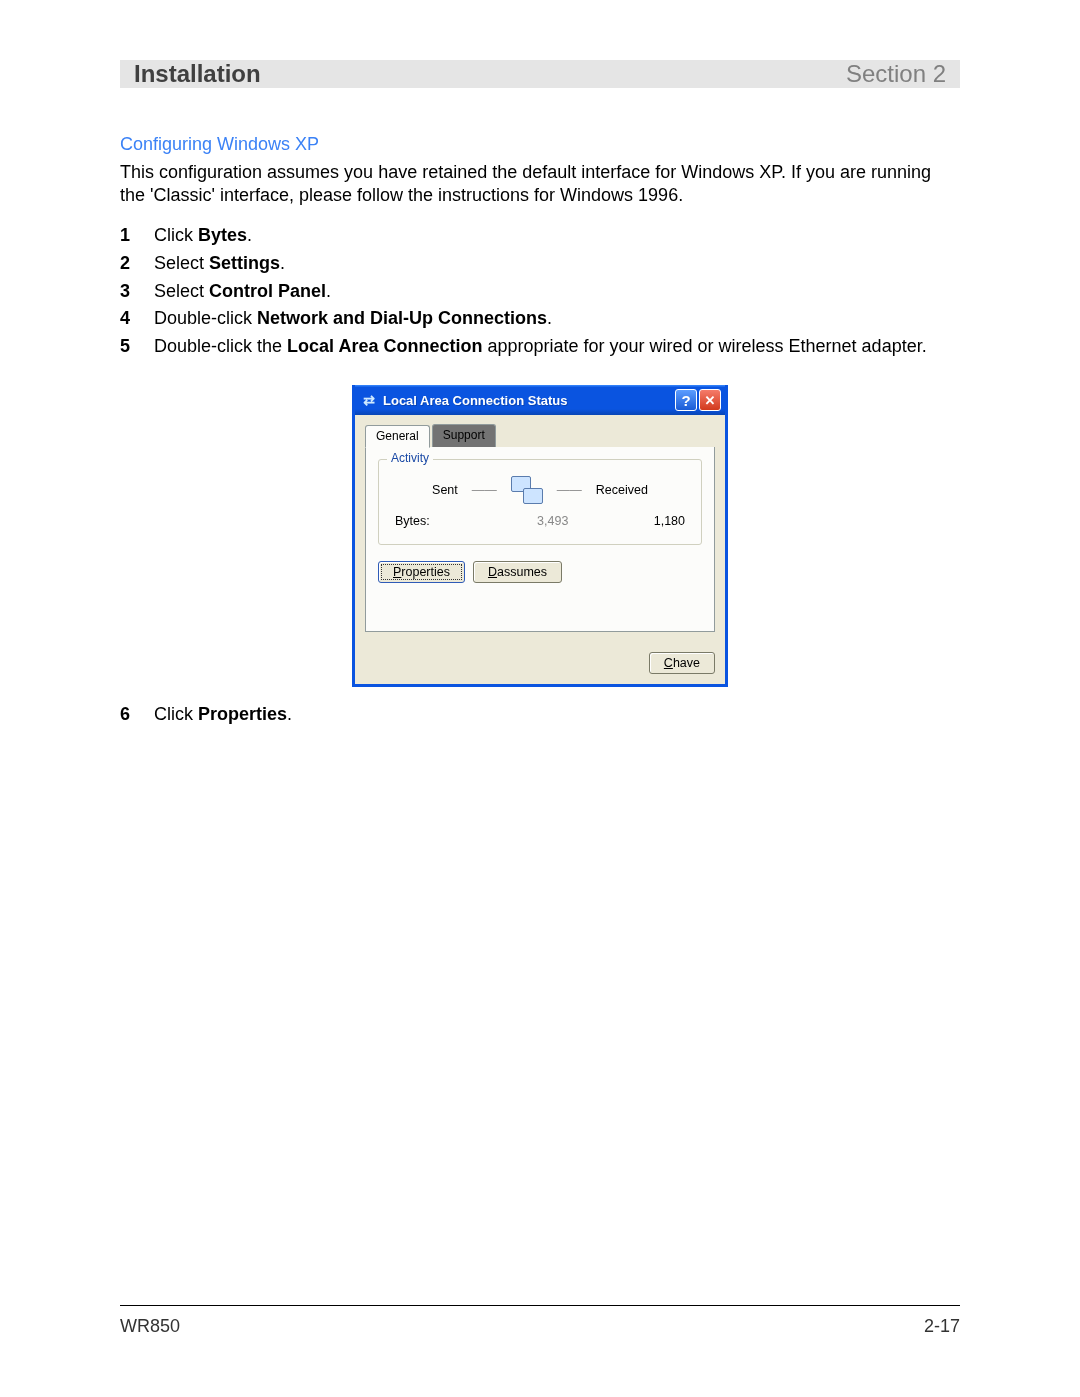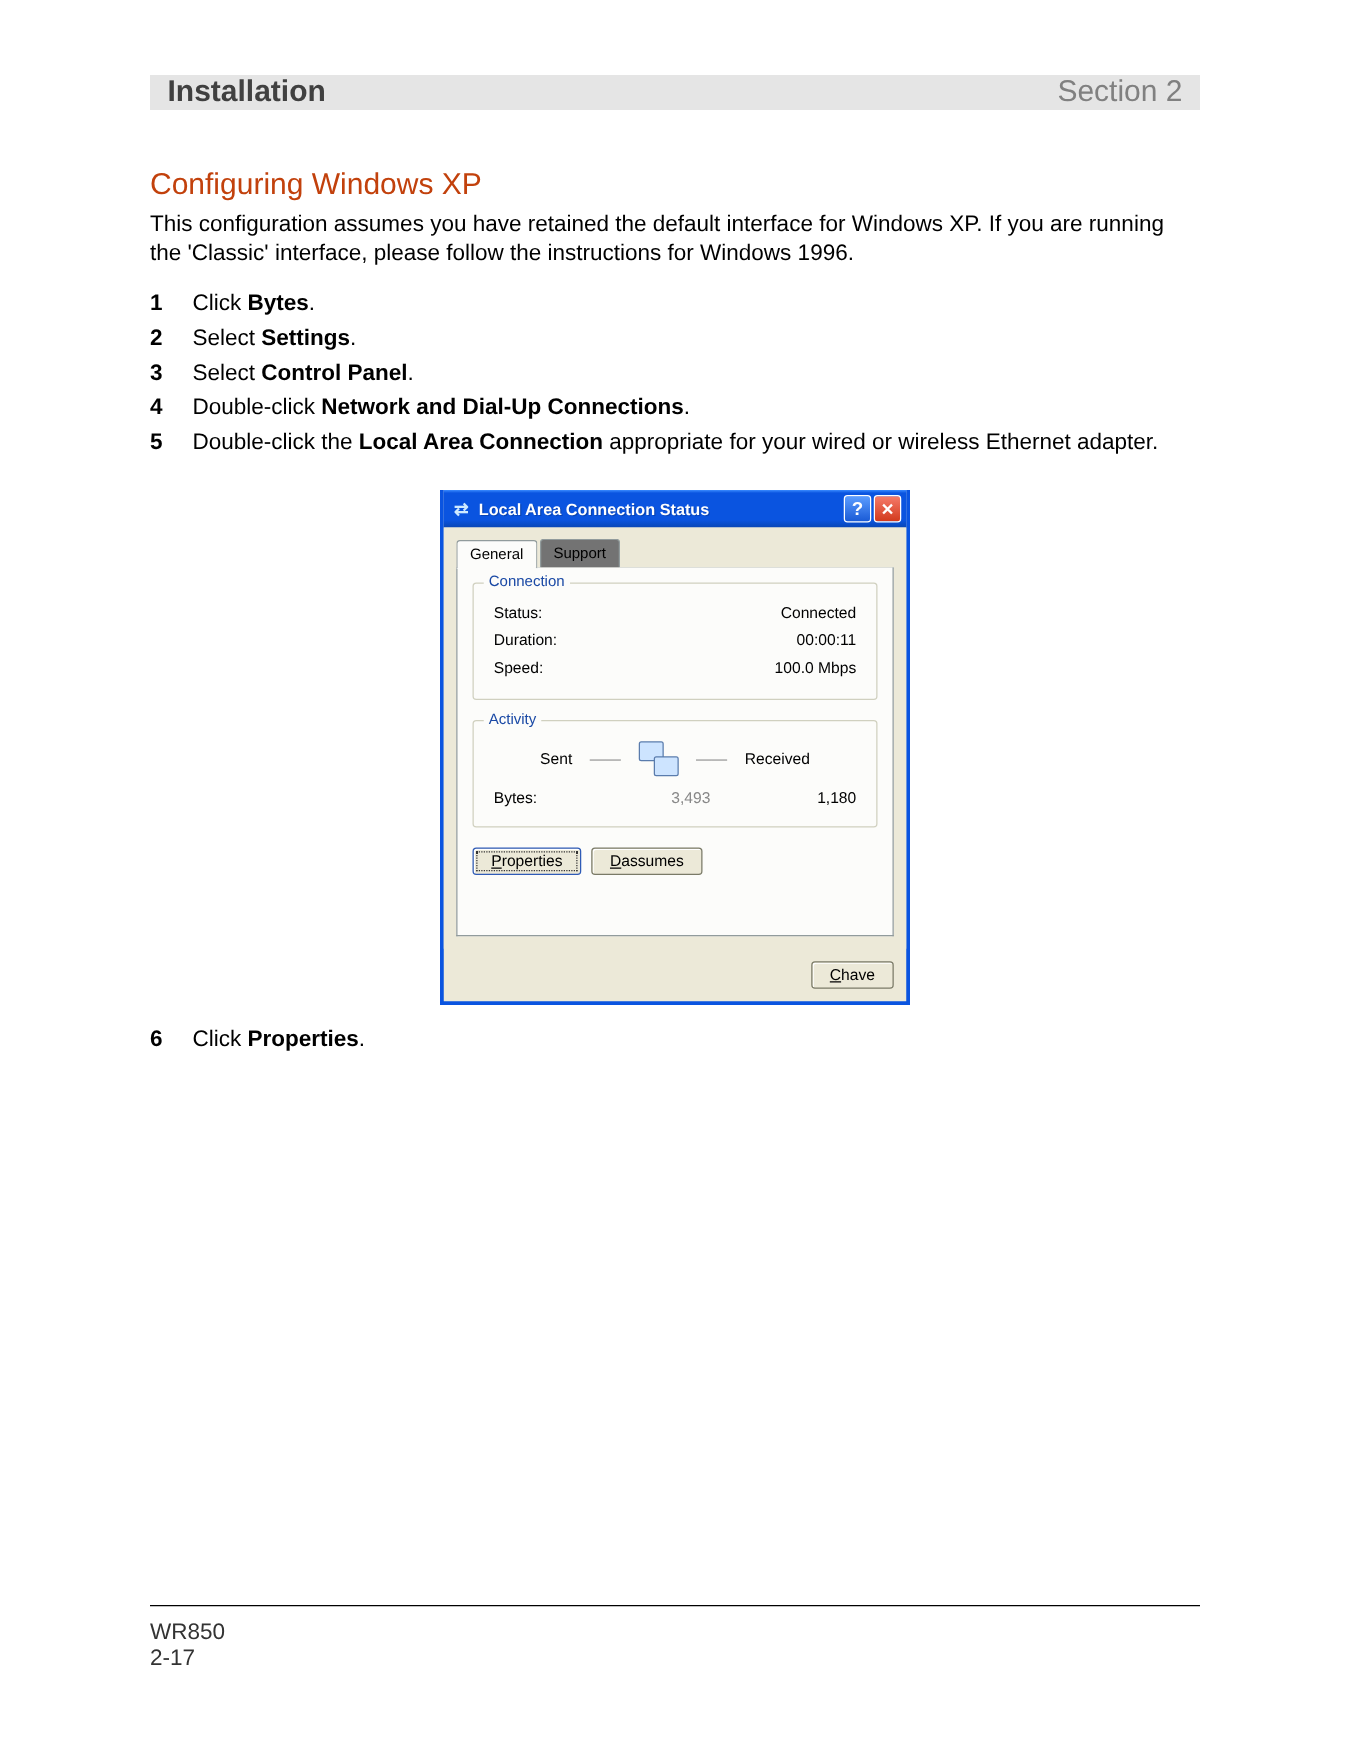--- a/index.html
+++ b/index.html
@@ -25,22 +25,22 @@
   .header-title {
     font-size: 24px;
     font-weight: bold;
     color: #404040;
   }
   .header-section {
     font-size: 24px;
     color: #808080;
   }
   .subheading {
-    color: #c2410c;
-    font-size: 24px;
+    color: #3b82f6;
+    font-size: 18px;
     margin-bottom: 6px;
   }
   .intro {
     font-size: 18px;
     line-height: 1.3;
     margin-bottom: 14px;
   }
   ol.steps {
     list-style: none;
     padding-left: 0;
@@ -143,21 +143,21 @@
     padding:3px 14px; font-size:12.5px; font-family:Tahoma,Arial,sans-serif;
     box-shadow: inset 1px 1px 0 #fff;
   }
   .xp-button.focus { outline:1px dotted #333; outline-offset:-4px; border:1px solid #2f5bb7;}
   .xp-footer { display:flex; justify-content:flex-end; padding:10px 10px 10px 10px; }
   .xp-button u { text-decoration: underline; }
 
   .footer {
     position:absolute; bottom:60px; left:120px; right:120px;
     border-top:1px solid #000; padding-top:10px;
-    display:flex; justify-content:space-between; font-size:18px; color:#333;flex-direction:column;
+    display:flex; justify-content:space-between; font-size:18px; color:#333;
   }
 </style>
 </head>
 <body>
 
 <div class="page">
   <div class="header-bar">
     <div class="header-title">Installation</div>
     <div class="header-section">Section 2</div>
   </div>
@@ -198,35 +198,20 @@
           <span class="xp-btn-close">✕</span>
         </span>
       </div>
       <div class="xp-body">
         <div class="xp-tabs">
           <div class="xp-tab active">General</div>
           <div class="xp-tab">Support</div>
         </div>
         <div class="xp-tabpanel">
 
-          <div class="xp-group">
-            <div class="xp-group-title">Connection</div>
-            <div class="xp-row">
-              <span>Status:</span>
-              <span>Connected</span>
-            </div>
-            <div class="xp-row">
-              <span>Duration:</span>
-              <span>00:00:11</span>
-            </div>
-            <div class="xp-row">
-              <span>Speed:</span>
-              <span>100.0 Mbps</span>
-            </div>
-          </div>
 
           <div class="xp-group">
             <div class="xp-group-title">Activity</div>
             <div class="xp-activity-center">
               <span>Sent</span>
               <span class="xp-line">——</span>
               <span class="xp-net-icon"></span>
               <span class="xp-line">——</span>
               <span>Received</span>
             </div>

